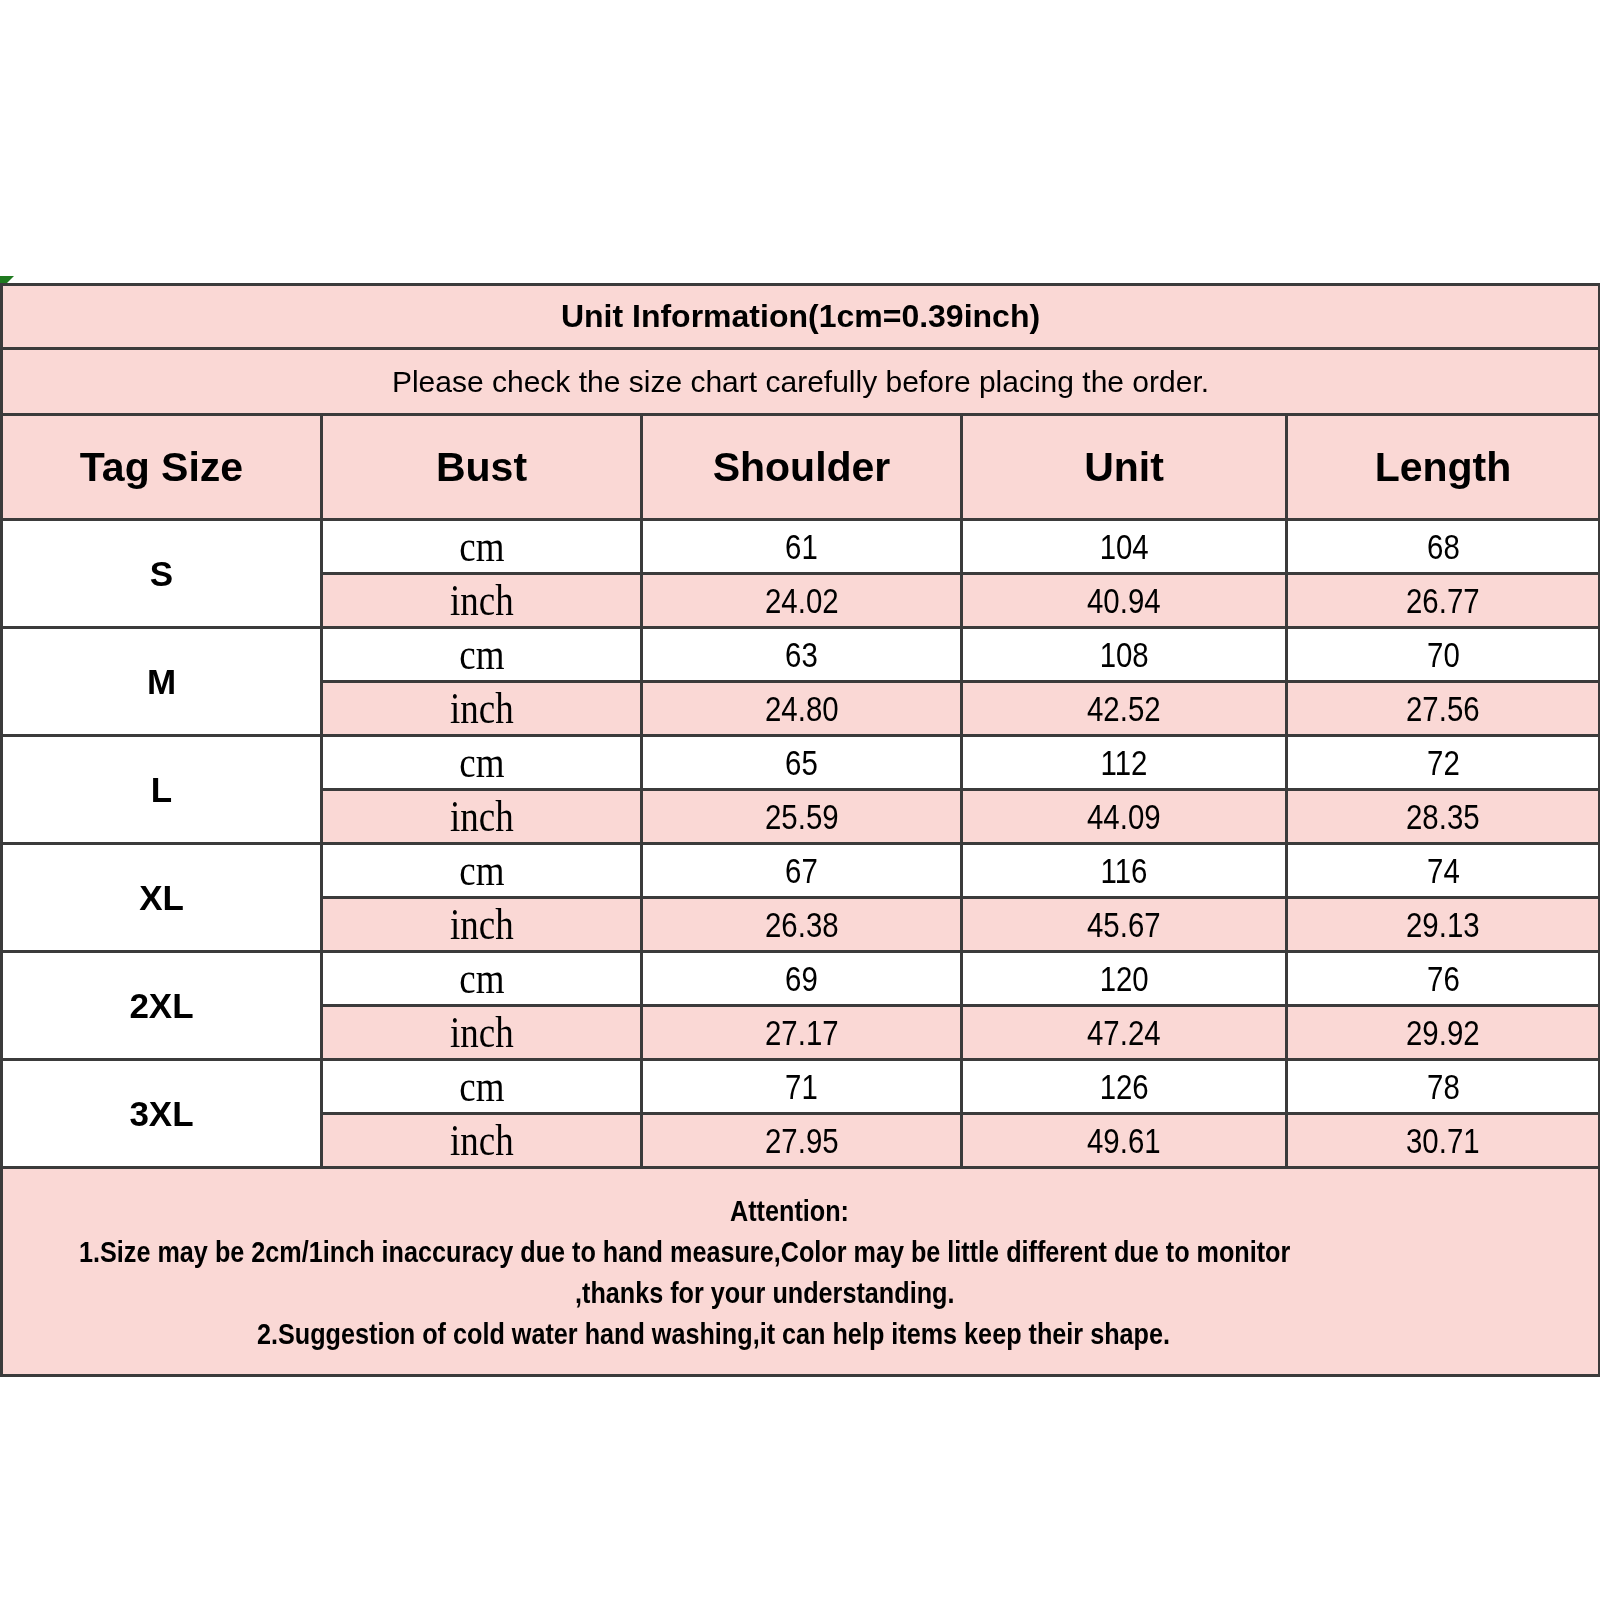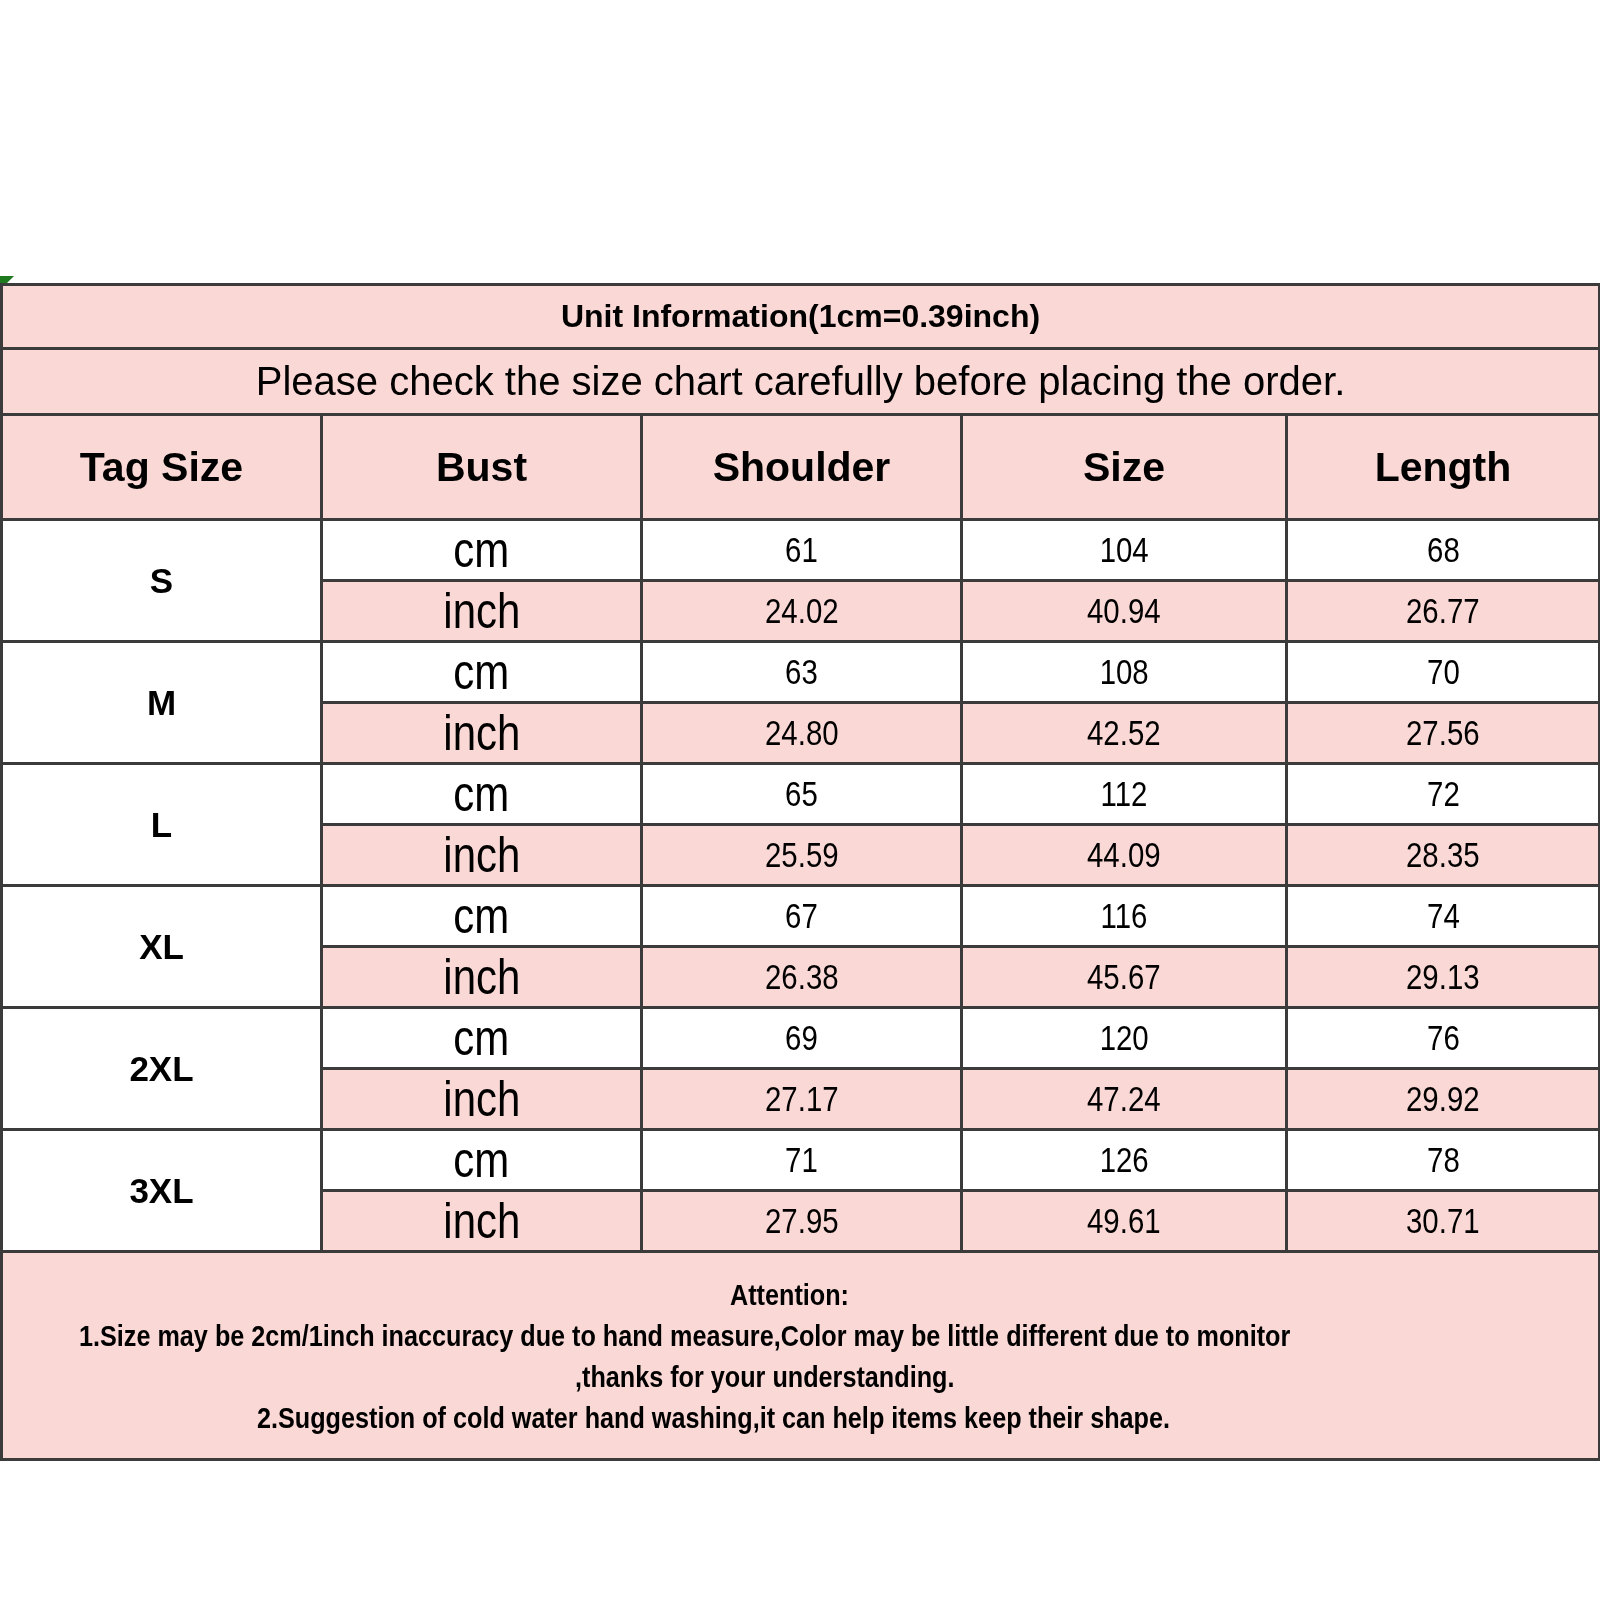--- a/index.html
+++ b/index.html
@@ -25,24 +25,24 @@
   .pink { background:#fad8d5; }
   .white { background:#ffffff; }
 
   tr.title-row    { height:64px; }
   tr.subtitle-row { height:66px; }
   tr.header-row   { height:105px; }
   tr.data-row     { height:48px; }
   tr.attention-row{ height:208px;font-weight:bold; }
 
   td.title-cell    { font-size:32px; font-weight:bold; vertical-align:bottom; padding-bottom:6px; }
-  td.subtitle-cell { font-size:40px; vertical-align:bottom; padding-bottom:9px; }
+  td.subtitle-cell { font-size:30px; vertical-align:bottom; padding-bottom:9px; }
   td.header-cell   { font-size:41px; font-weight:bold; }
   td.size-cell     { font-size:35px; font-weight:bold; background:#ffffff; }
-  td.unit-cell     { font-size:50px; }
+  td.unit-cell     { font-size:44px;font-family:Liberation Serif, serif; }
   td.value-cell    { font-size:35px; }
 
   
   .cd   { display:inline-block; transform:scaleX(0.84); transform-origin:center center; white-space:nowrap; }
   .cd-l { display:inline-block; transform:scaleX(0.84); transform-origin:left center; white-space:nowrap; }
 
   td.attention-cell {
     text-align:left; vertical-align:top;
     padding:36px 6px 0 8px; font-size:30px;
     border-bottom-width:4px;
@@ -69,21 +69,21 @@
         <td colspan="5" class="pink title-cell">Unit Information(1cm=0.39inch)</td>
       </tr>
       <tr class="subtitle-row">
         <td colspan="5" class="pink subtitle-cell">Please check the size chart carefully before placing the order.</td>
       </tr>
 
       <tr class="header-row">
         <td class="pink header-cell">Tag Size</td>
         <td class="pink header-cell">Bust</td>
         <td class="pink header-cell">Shoulder</td>
-        <td class="pink header-cell">Size</td>
+        <td class="pink header-cell">Unit</td>
         <td class="pink header-cell">Length</td>
       </tr>
 
       <tr class="data-row">
         <td rowspan="2" class="size-cell">S</td>
         <td class="white unit-cell"><span class="cd">cm</span></td>
         <td class="white value-cell"><span class="cd">61</span></td>
         <td class="white value-cell"><span class="cd">104</span></td>
         <td class="white value-cell"><span class="cd">68</span></td>
       </tr>

